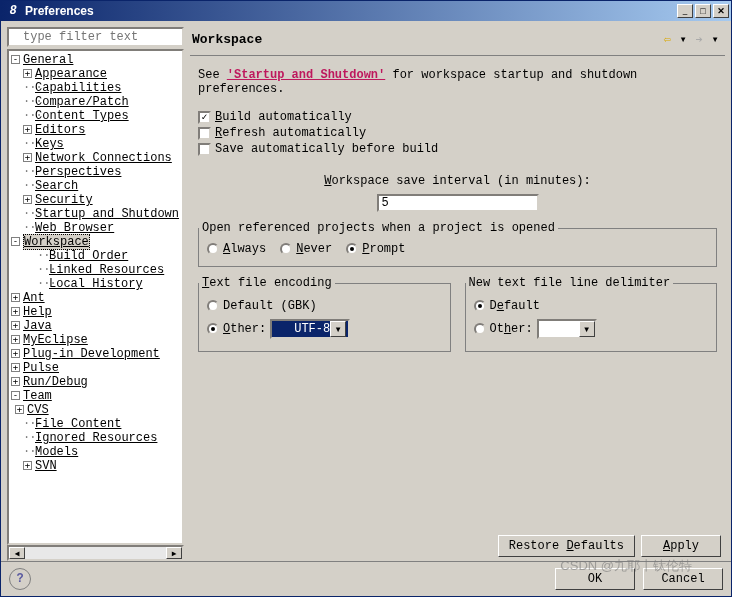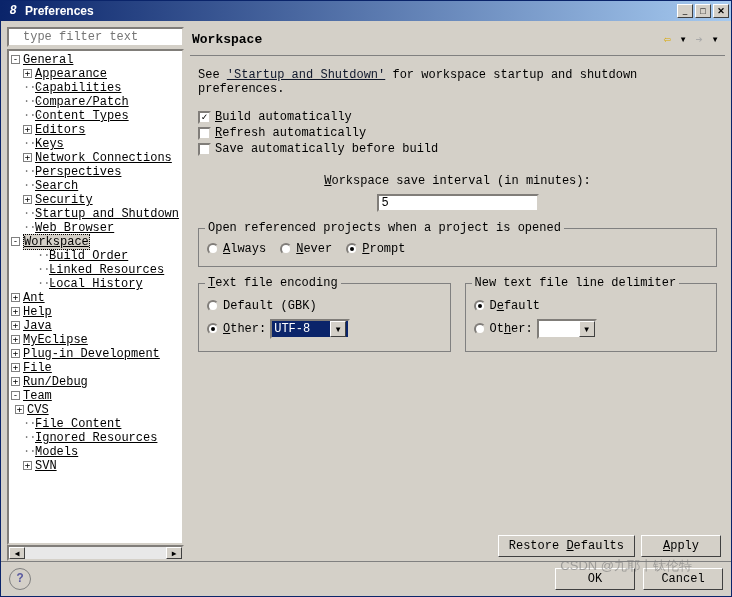--- a/index.html
+++ b/index.html
@@ -101,21 +101,21 @@
   padding: 4px 2px 8px 2px;
 }
 .page-title { font-weight: bold; font-size: 13px; flex:1; }
 .nav-btn { width:16px;height:16px; display:inline-flex;align-items:center;justify-content:center;}
 .page-content {
   flex:1;
   padding: 12px 8px 4px 8px;
   overflow:auto;
 }
 .desc-line { margin-bottom: 14px; }
-.link { color: #0f172a; text-decoration: underline; }
+.link { color: #be185d; text-decoration: underline; font-weight: bold; }
 .chk-row { display:flex;align-items:center; margin:2px 0; gap:4px;}
 .chk {
   width:13px;height:13px;border:2px inset #d4d0c8;background:white;
   display:inline-flex;align-items:center;justify-content:center;font-size:10px;
 }
 .und-first { text-decoration: underline; }
 .row-inline { display:flex;align-items:center;gap:6px; margin-top:18px;flex-direction:column;}
 .text-input {
   border:2px inset #d4d0c8;background:white;font-family:inherit;font-size:12px;
   height:20px;padding:0 3px;
@@ -126,35 +126,35 @@
   position:relative;
   padding: 14px 8px 10px 8px;
   margin-top:16px;
 }
 .group::before {
   content:'';
   position:absolute;top:0;left:0;right:0;
   border-top:1px solid #808080;
 }
 .group-title {
-  position:absolute;top:-7px;left:6px;
+  position:absolute;top:-7px;left:0;
   background:#d4d0c8;padding:0 3px;
 }
 .radio-row {display:flex;align-items:center;gap:14px;}
 .radio {
   width:12px;height:12px;border:2px inset #d4d0c8;border-radius:50%;
   background:white;display:inline-flex;align-items:center;justify-content:center;
 }
 .radio.sel::after{content:'';width:4px;height:4px;background:black;border-radius:50%;}
 .two-col {display:flex;gap:14px;margin-top:16px;}
 .two-col .group{flex:1;margin-top:0;}
 .select {
   border:2px inset #d4d0c8;background:#0a246a;color:white;
   display:inline-flex;align-items:center;height:20px;padding:0 2px;
-  width:80px;justify-content:space-between;
+  width:80px;justify-content:flex-end;
 }
 .select-btn{width:16px;height:16px;background:#d4d0c8;border:1px solid #fff;border-right-color:#404040;border-bottom-color:#404040;display:inline-flex;align-items:center;justify-content:center;color:black;}
 .select2 {
   border:2px inset #d4d0c8;background:white;
   display:inline-flex;align-items:center;height:20px;width:60px;justify-content:flex-end;
 }
 .btn {
   min-width:80px;height:22px;
   border:1px solid #404040;background:#d4d0c8;
   border-top-color:#fff;border-left-color:#fff;
@@ -210,21 +210,21 @@
         <div class="tree-item" style="padding-left:14px"><span class="dots">···</span><span>Web Browser</span></div>
         <div class="tree-item" style=""><span class="exp">-</span><span class="sel-label">Workspace</span></div>
         <div class="tree-item" style="padding-left:28px"><span class="dots">···</span><span>Build Order</span></div>
         <div class="tree-item" style="padding-left:28px"><span class="dots">···</span><span>Linked Resources</span></div>
         <div class="tree-item" style="padding-left:28px"><span class="dots">···</span><span>Local History</span></div>
         <div class="tree-item"><span class="exp">+</span><span>Ant</span></div>
         <div class="tree-item"><span class="exp">+</span><span>Help</span></div>
         <div class="tree-item"><span class="exp">+</span><span>Java</span></div>
         <div class="tree-item"><span class="exp">+</span><span>MyEclipse</span></div>
         <div class="tree-item"><span class="exp">+</span><span>Plug-in Development</span></div>
-        <div class="tree-item"><span class="exp">+</span><span>File</span></div>
+        <div class="tree-item"><span class="exp">+</span><span>Pulse</span></div>
         <div class="tree-item"><span class="exp">+</span><span>Run/Debug</span></div>
         <div class="tree-item"><span class="exp">-</span><span>Team</span></div>
         <div class="tree-item" style="padding-left:6px"><span class="exp">+</span><span>CVS</span></div>
         <div class="tree-item" style="padding-left:14px"><span class="dots">···</span><span>File Content</span></div>
         <div class="tree-item" style="padding-left:14px"><span class="dots">···</span><span>Ignored Resources</span></div>
         <div class="tree-item" style="padding-left:14px"><span class="dots">···</span><span>Models</span></div>
         <div class="tree-item" style="padding-left:14px"><span class="exp">+</span><span>SVN</span></div>
       </div>
       <div class="scrollbar-h">
         <div class="sb-btn">◂</div>

